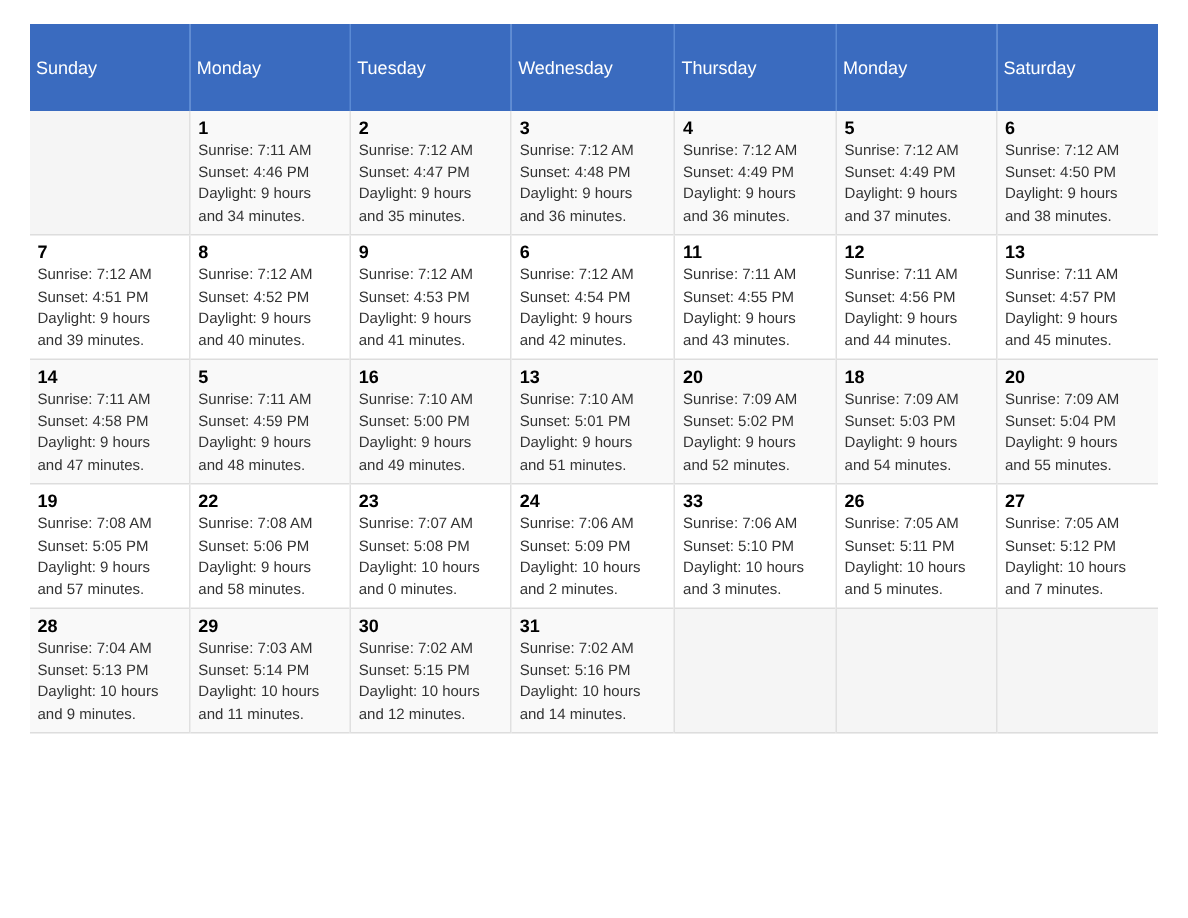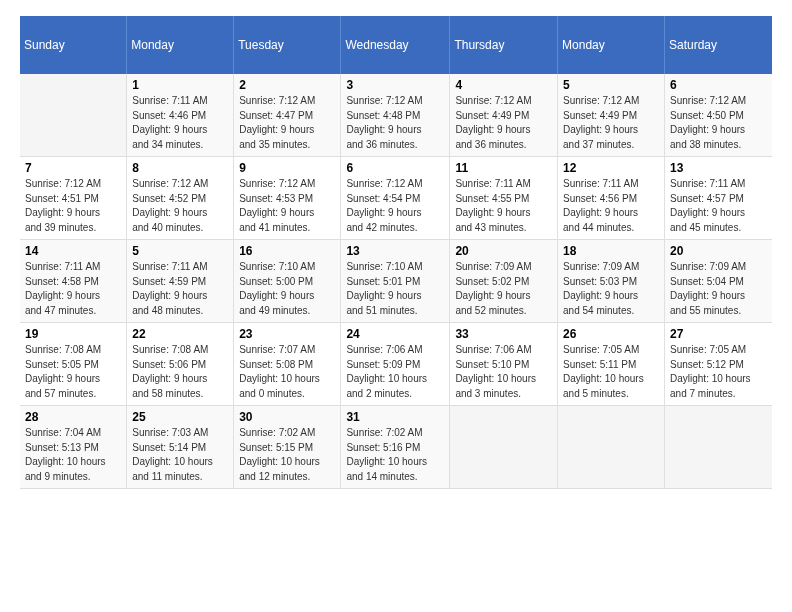--- a/index.html
+++ b/index.html
@@ -317,21 +317,21 @@
         </tr>
         <tr>
           <td>
             <span class="day-num">28</span>
             <div class="day-info" style="white-space: pre-line;">Sunrise: 7:04 AM
 Sunset: 5:13 PM
 Daylight: 10 hours
 and 9 minutes.</div>
           </td>
           <td>
-            <span class="day-num">25</span>
+            <span class="day-num">29</span>
             <div class="day-info" style="white-space: pre-line;">Sunrise: 7:03 AM
 Sunset: 5:14 PM
 Daylight: 10 hours
 and 11 minutes.</div>
           </td>
           <td>
             <span class="day-num">30</span>
             <div class="day-info" style="white-space: pre-line;">Sunrise: 7:02 AM
 Sunset: 5:15 PM
 Daylight: 10 hours

